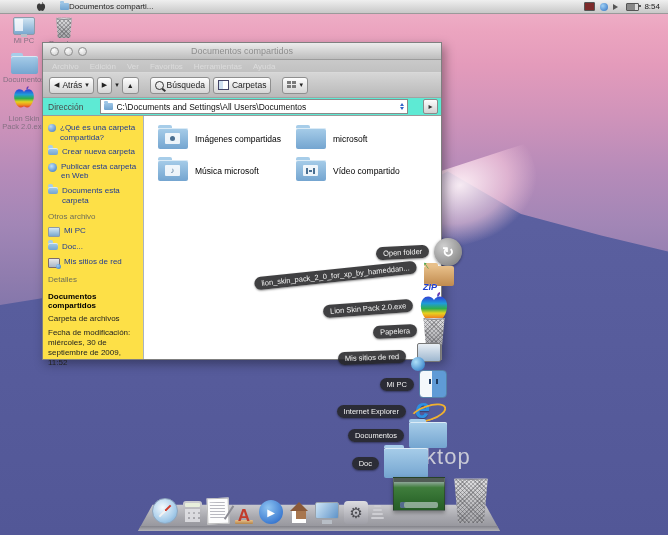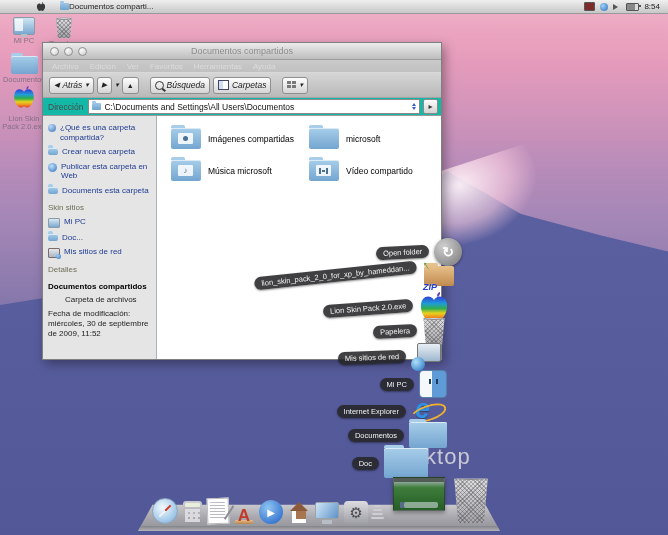--- a/index.html
+++ b/index.html
@@ -59,65 +59,65 @@
     display:flex;flex-direction:column;}
   .titlebar{height:16px;background:linear-gradient(#ececec,#bdbdbd);border-bottom:1px solid #9c9c9c;
     display:flex;align-items:center;position:relative;flex:0 0 auto;}
   .lights{display:flex;gap:5px;margin-left:7px;}
   .light{width:7px;height:7px;border-radius:50%;border:1px solid #8f8f8f;
     background:radial-gradient(circle at 35% 30%,#fbfbfb,#cccccc);}
   .wtitle{position:absolute;left:0;right:0;text-align:center;font-size:9px;color:#8e8e8e;}
   .menurow{height:12px;background:linear-gradient(#c9c9c9,#c1c1c1);display:flex;gap:11px;
     align-items:center;padding-left:9px;font-size:8px;color:#dcdcdc;flex:0 0 auto;}
   .toolbar{height:24px;background:linear-gradient(#d6d6d6,#b9b9b9);border-top:1px solid #d9d9d9;
-    border-bottom:1px solid #a2a2a2;display:flex;align-items:center;gap:3px;padding:0 6px;flex:0 0 auto;font-style:italic;}
+    border-bottom:1px solid #a2a2a2;display:flex;align-items:center;gap:3px;padding:0 6px;flex:0 0 auto;}
   .tbtn{height:15px;border:1px solid #8f8f8f;border-radius:3px;
     background:linear-gradient(#fefefe,#d5d5d5);display:flex;align-items:center;gap:3px;
     padding:0 4px;font-size:8.5px;color:#222;}
   .tarrow{font-size:7px;color:#222;}
   .tsep{width:5px;}
   .lens{width:7px;height:7px;border:1.5px solid #333;border-radius:50%;position:relative;}
   .lens::after{content:"";position:absolute;right:-3px;bottom:-2px;width:4px;height:1.5px;background:#333;transform:rotate(40deg);}
   .fpane{width:9px;height:8px;border:1px solid #446;background:linear-gradient(90deg,#cfe0f0 45%,#fff 45%);}
   .vgrid{width:9px;height:8px;background:
     linear-gradient(#7a7a7a,#7a7a7a) 0 0/4px 3px no-repeat,
     linear-gradient(#7a7a7a,#7a7a7a) 5px 0/4px 3px no-repeat,
     linear-gradient(#7a7a7a,#7a7a7a) 0 4px/4px 3px no-repeat,
     linear-gradient(#7a7a7a,#7a7a7a) 5px 4px/4px 3px no-repeat;}
-  .addressrow{height:17px;background:#14b8a6;border-bottom:1px solid #9a9a9a;
-    display:flex;align-items:center;padding:0 3px;gap:3px;font-size:8.5px;flex:0 0 auto;}
+  .addressrow{height:17px;background:#5eead4;border-bottom:1px solid #9a9a9a;
+    display:flex;align-items:center;padding:0 3px;gap:15px;font-size:8.5px;flex:0 0 auto;}
   .addr-label{color:#4a4a4a;padding:0 2px;}
   .addr-input{flex:1;height:13px;background:#fff;border:1px solid #8a8a8a;
     display:flex;align-items:center;gap:3px;padding:0 3px;font-size:8.5px;color:#111;}
   .addr-updown{margin-left:auto;display:flex;flex-direction:column;gap:1px;}
   .addr-updown i{width:0;height:0;border:2.5px solid transparent;}
   .addr-updown .up{border-bottom:3px solid #2f63c8;}
   .addr-updown .dn{border-top:3px solid #2f63c8;}
   .gobtn{width:13px;height:13px;border:1px solid #8a8a8a;border-radius:2px;
     background:linear-gradient(#fdfdfd,#d2d2d2);display:flex;align-items:center;justify-content:center;
     font-size:8px;color:#333;}
   .content{flex:1;display:flex;min-height:0;}
-  .sidepane{width:114px;background:#e5e5e5;border-right:1px solid #a9b3c0;
+  .sidepane{width:101px;background:#fde047;border-right:1px solid #a9b3c0;
     padding:7px 5px 0 5px;font-size:8px;color:#1f3a93;box-sizing:border-box;}
   .sp-row{display:flex;gap:4px;margin-bottom:5px;line-height:1.2;align-items:flex-start;}
   .sp-row .sfold{width:10px;height:7px;flex:0 0 auto;margin-top:1px;}
   .sp-head{color:#6e6e58;margin:7px 0 5px 0;}
   .helpdot{width:8px;height:8px;border-radius:50%;flex:0 0 auto;margin-top:1px;
     background:radial-gradient(circle at 35% 30%,#bcd8f2,#3f77c2);}
   .sglobe{width:9px;height:9px;border-radius:50%;flex:0 0 auto;margin-top:1px;
     background:radial-gradient(circle at 40% 35%,#bfe0f8,#2f6fc0);}
   .simac{width:10px;height:8px;border:1px solid #8d9aa8;border-radius:1px;flex:0 0 auto;margin-top:1px;
     background:linear-gradient(#d6e8f4,#7aa8cf);}
   .snet{width:10px;height:8px;flex:0 0 auto;margin-top:1px;position:relative;
     border:1px solid #7d6b6b;border-radius:1px;background:linear-gradient(#e8e8e8,#a8b6c8);}
   .snet::after{content:"";position:absolute;right:-2px;bottom:-2px;width:5px;height:5px;border-radius:50%;
     background:radial-gradient(circle at 35% 35%,#9fd0f5,#2f6fc0);}
   .details{margin-top:8px;color:#222;}
   .details .dt-name{font-weight:bold;color:#000;margin-bottom:4px;}
-  .details .dt-type{margin-bottom:5px;color:#222;margin-left:17px;}
+  .details .dt-type{margin-bottom:5px;color:#222;}
   .details .dt-mod{color:#222;line-height:1.25;}
   .filearea{flex:1;background:#fff;position:relative;}
   .tile{position:absolute;display:flex;align-items:center;gap:7px;font-size:8.5px;color:#000;}
   .tile .bigfold{width:30px;height:21px;flex:0 0 auto;}
   .emblem{position:absolute;left:7px;top:5px;width:15px;height:11px;background:rgba(255,255,255,.85);
     border-radius:1px;display:flex;align-items:center;justify-content:center;font-size:8px;color:#4a6f91;}
   .cam{width:5px;height:5px;border-radius:50%;background:#4a6f91;}
   .vid{width:9px;height:6px;background:
      linear-gradient(#4a6f91,#4a6f91) 0 0/2px 6px no-repeat,
      linear-gradient(#4a6f91,#4a6f91) 7px 0/2px 6px no-repeat,
@@ -331,21 +331,21 @@
         <span>Crear nueva carpeta</span>
       </div>
       <div class="sp-row">
         <span class="sglobe"></span>
         <span>Publicar esta carpeta en Web</span>
       </div>
       <div class="sp-row">
         <span class="sfold xfolder"></span>
         <span>Documents esta carpeta</span>
       </div>
-      <div class="sp-head">Skin sitios</div>
+      <div class="sp-head">Otros archivo</div>
       <div class="sp-row">
         <span class="simac"></span>
         <span>Mi PC</span>
       </div>
       <div class="sp-row">
         <span class="sfold xfolder"></span>
         <span>Doc...</span>
       </div>
       <div class="sp-row">
         <span class="snet"></span>

